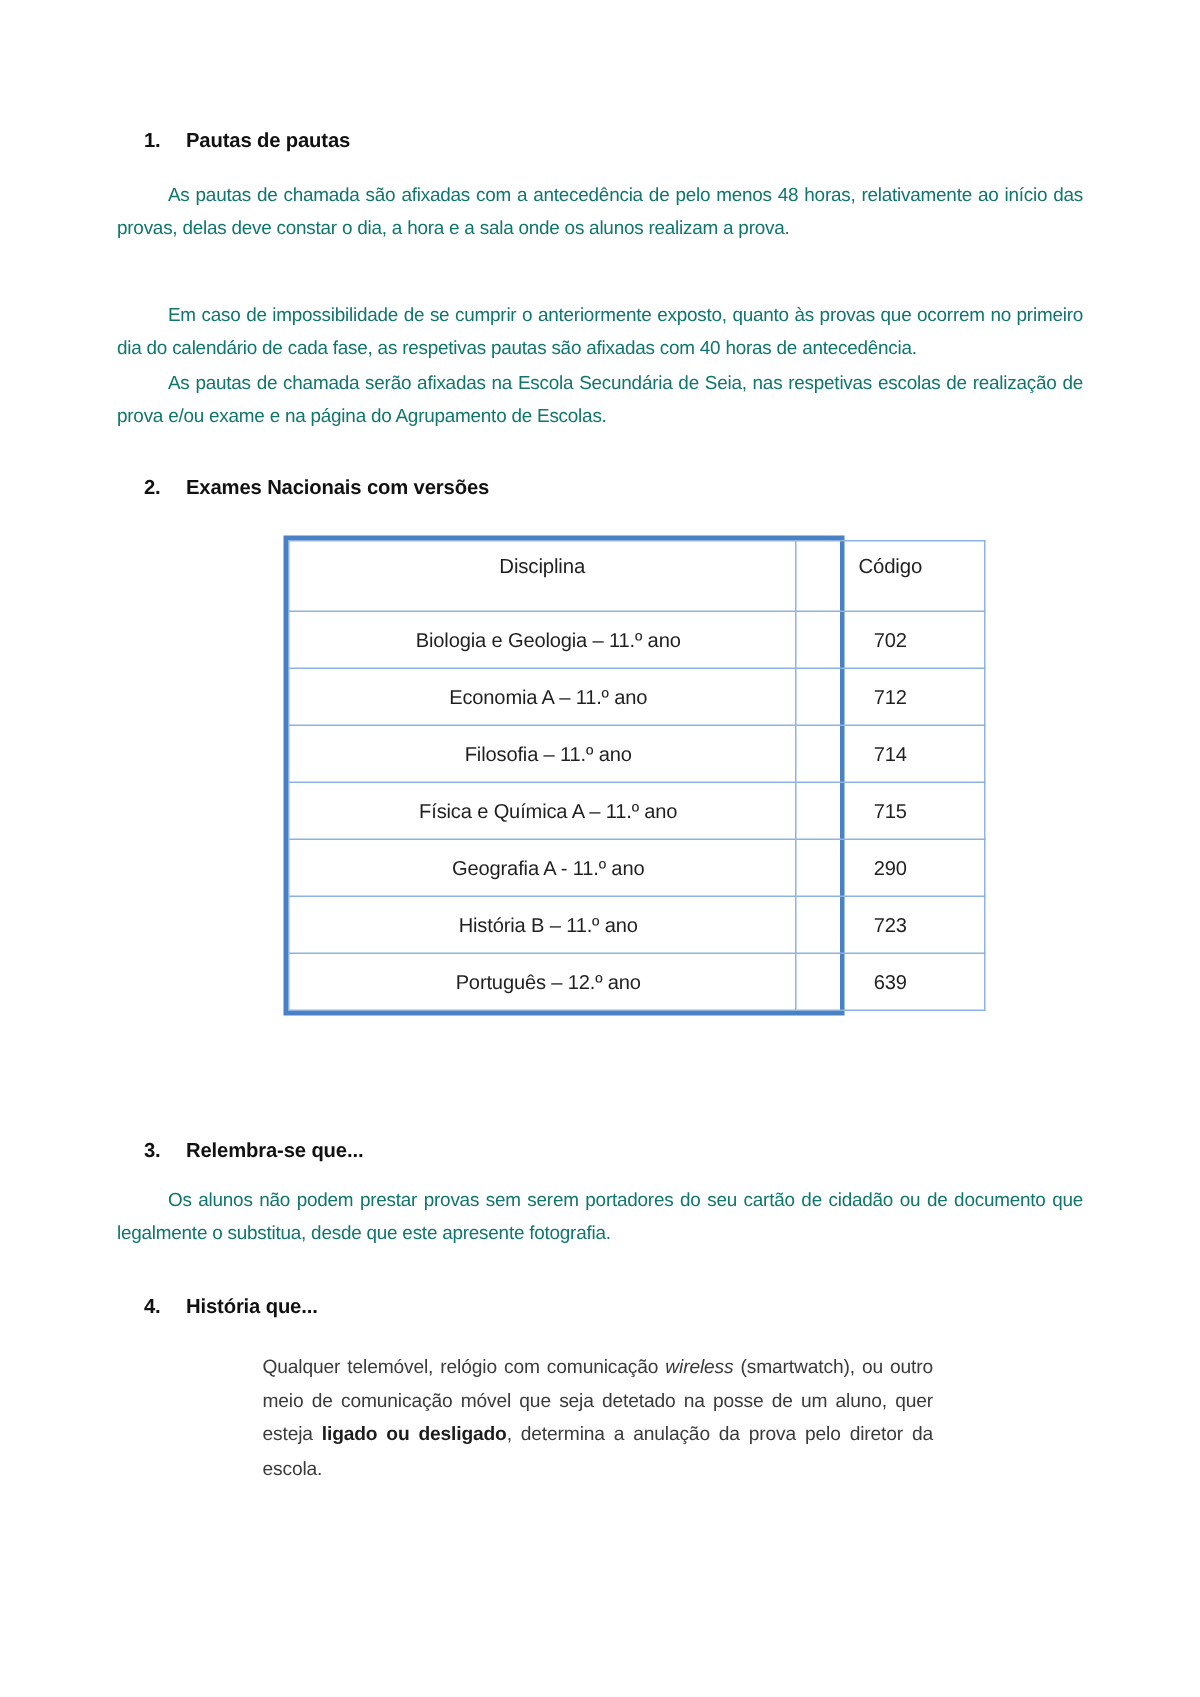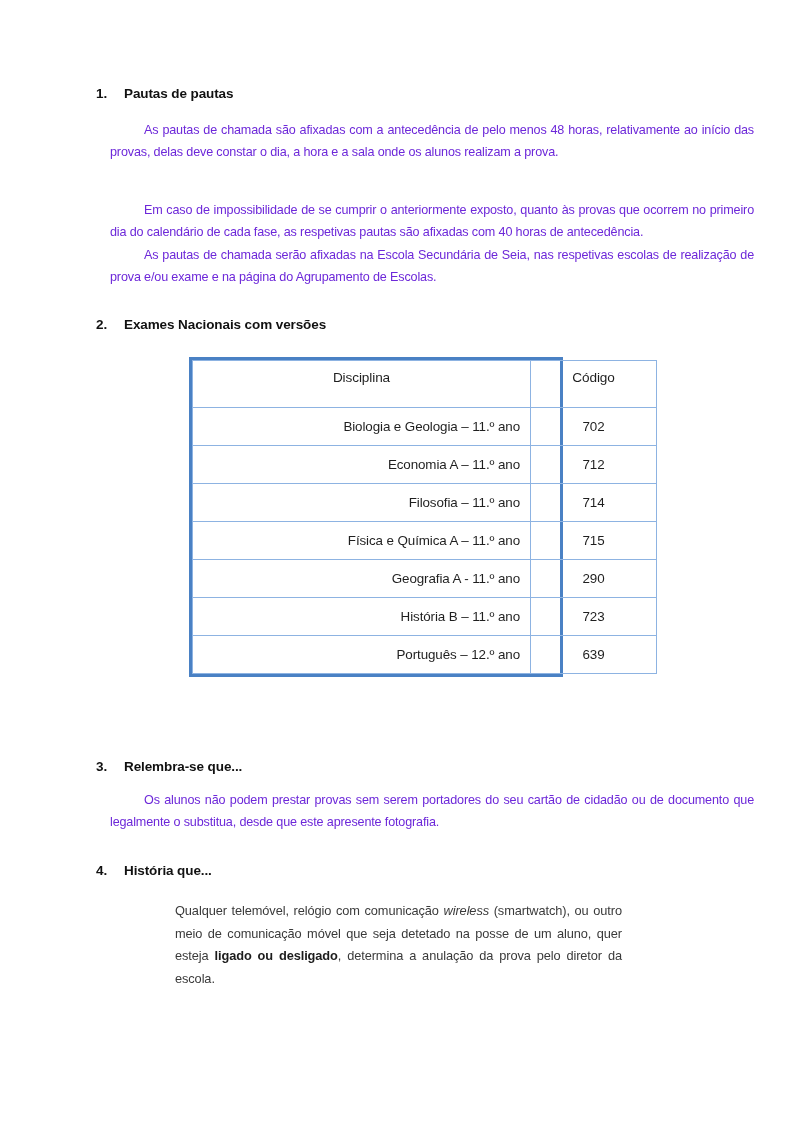--- a/index.html
+++ b/index.html
@@ -50,23 +50,22 @@
 
   
   .para {
     position: absolute;
     left: 78px;
     width: 644px;
     font-size: 12.6px;
     line-height: 22px;
     text-align: justify;
     text-indent: 34px;
-    color: #6d28d9;
+    color: #0f766e;
     letter-spacing: -0.15px;
-    margin-left: 32px;
   }
 
   
   .quote-block {
     position: absolute;
     left: 175px;
     width: 447px;
     font-size: 12.8px;
     line-height: 22.5px;
     text-align: justify;
@@ -120,21 +119,21 @@
     padding-bottom: 14px;
   }
   table.exam-table thead th.th-code {
     padding-bottom: 14px;
   }
   table.exam-table tbody td {
     height: 38px;
     vertical-align: middle;
   }
   table.exam-table tbody td.cell-disc {
-    text-align: right;
+    text-align: center;
     padding-left: 18px;
   }
   table.exam-table tbody td.cell-code {
     text-align: center;
   }
 </style>
 </head>
 <body>
 
 <div class="page">

